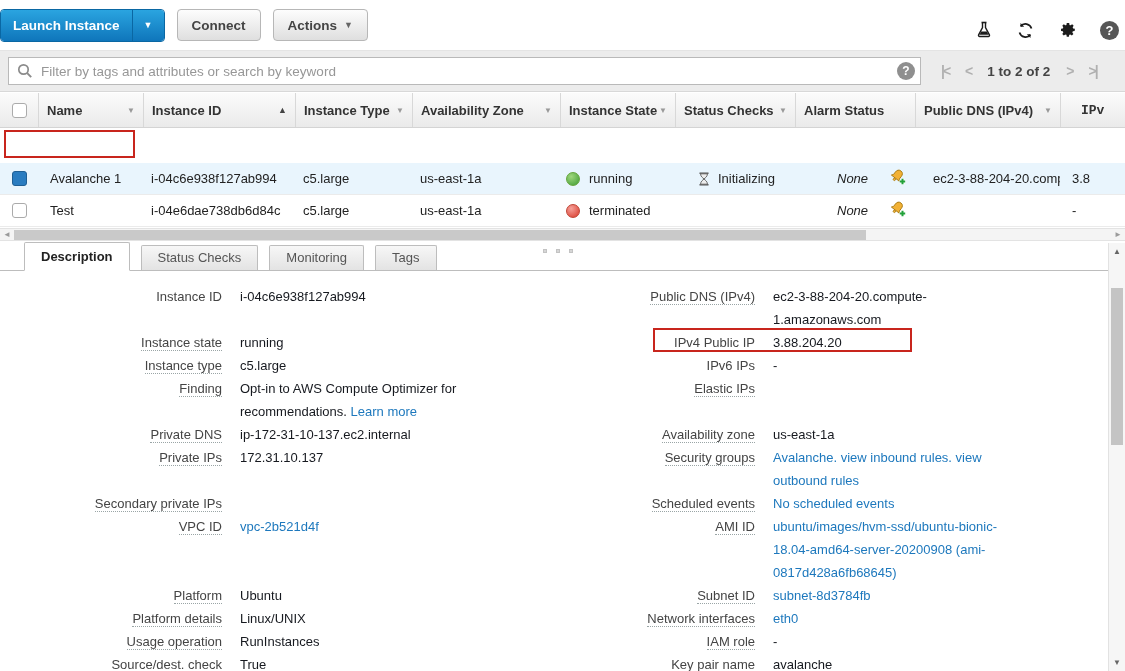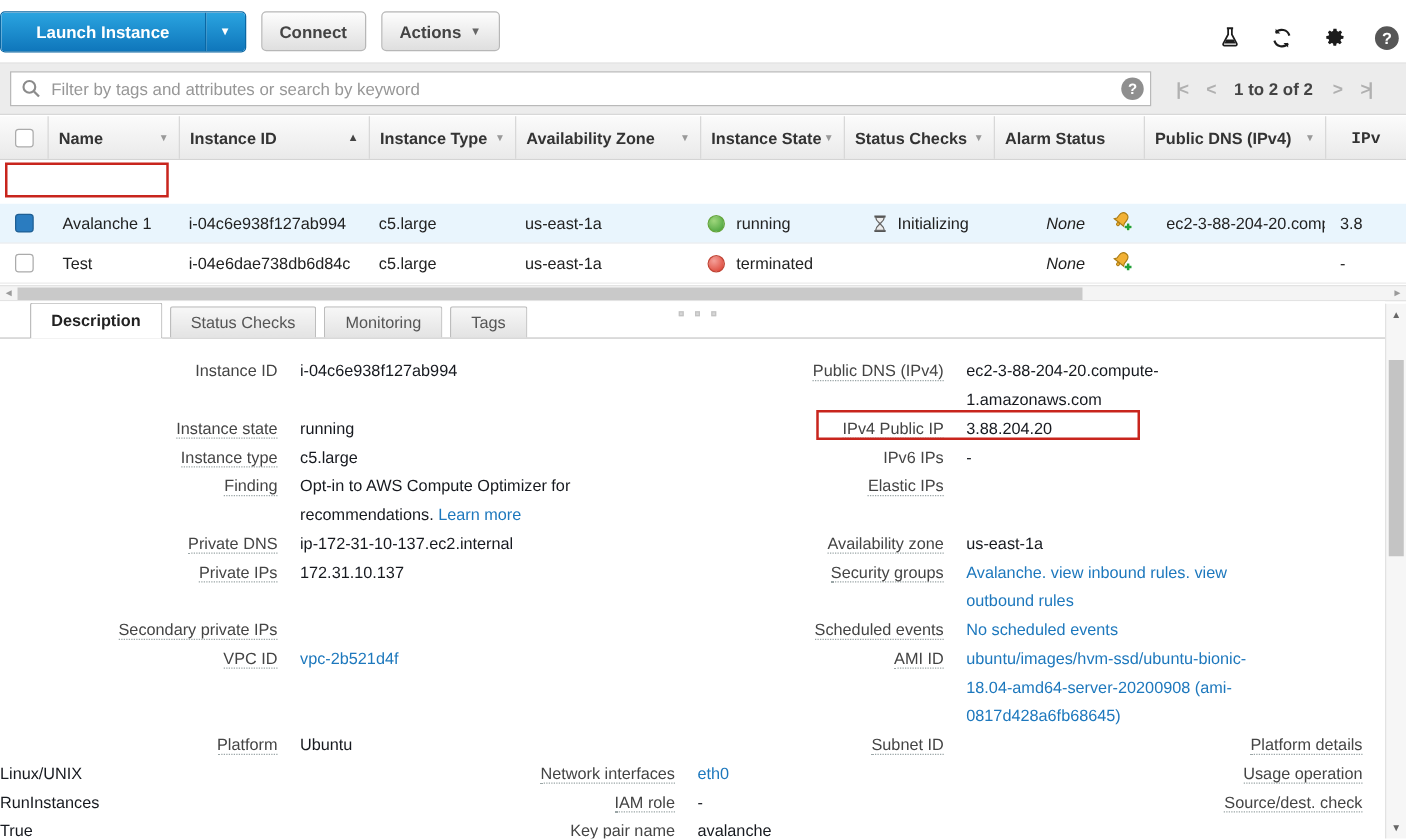--- a/index.html
+++ b/index.html
@@ -6,21 +6,21 @@
   body { background:#fff; }
   #app { position:relative; width:1125px; height:671px; background:#fff; overflow:hidden;
          font-family:"Liberation Sans", sans-serif; font-size:13px; color:#222; }
 
   
   .toolbar { position:absolute; top:0; left:0; right:0; height:50px; background:#fff;
              display:flex; align-items:center; }
   .btn-launch { display:flex; height:33px; border:1px solid #0a67a3; border-radius:4px; overflow:hidden;
                 cursor:pointer; }
   .btn-launch .main { background:linear-gradient(#2aa4e0,#0f76bb); color:#fff; font-weight:bold;
-                      padding:0 28px; display:flex; align-items:center; font-size:13.5px; }
+                      padding:0 12px; display:flex; align-items:center; font-size:13.5px; }
   .btn-launch .caret-part { background:linear-gradient(#2aa4e0,#0f76bb); border-left:1px solid #0a67a3;
                             width:32px; display:flex; align-items:center; justify-content:center; color:#fff; }
   .btn-gray { height:32px; margin-left:12px; padding:0 14px; border:1px solid #b7b7b7; border-radius:4px;
               background:linear-gradient(#fdfdfd,#dfdfdf); color:#444; font-weight:bold; font-size:13.5px;
               display:flex; align-items:center; gap:7px; cursor:pointer; }
   .caret-down { font-size:9px; color:inherit; }
   .icon-group { margin-left:auto; display:flex; align-items:center; gap:23px; margin-right:6px; padding-top:10px; }
   .tool-icon { width:19px; height:19px; display:flex; align-items:center; justify-content:center; cursor:pointer; }
   .help-badge { width:19px; height:19px; border-radius:50%; background:#565656; color:#fff; font-weight:bold;
                 font-size:13px; display:flex; align-items:center; justify-content:center; cursor:pointer; }
@@ -75,21 +75,21 @@
   
   .hscroll { position:absolute; top:228px; left:0; right:0; height:13px; background:#f4f4f4;
              border-top:1px solid #e3e3e3; border-bottom:1px solid #e3e3e3; }
   .hscroll .thumb { position:absolute; left:14px; top:1px; height:10px; width:852px; background:#c9c9c9; }
   .hs-arrow { position:absolute; top:1px; font-size:8px; color:#9b9b9b; cursor:pointer; }
   .hs-left { left:3px; } .hs-right { right:3px; }
 
   
   .tabstrip { position:absolute; top:241px; left:0; width:1108px; height:30px; background:#fff;
               border-bottom:1px solid #bdbdbd; display:flex; align-items:flex-end; padding-left:24px; }
-  .tab { height:25px; line-height:24px; padding:0 16px; margin-right:6px; color:#555;
+  .tab { height:25px; line-height:24px; padding:0 16px; margin-right:11px; color:#555;
          background:linear-gradient(#f7f7f7,#e3e3e3); border:1px solid #bdbdbd; border-bottom:none;
          border-radius:2px 2px 0 0; cursor:pointer; white-space:nowrap; }
   .tab.active { height:29px; line-height:28px; background:#fff; color:#222; font-weight:bold;
                 margin-bottom:-1px; border-bottom:1px solid #fff; }
   .grip { position:absolute; left:543px; top:249px; display:flex; gap:9px; cursor:row-resize; }
   .grip i { width:4px; height:4px; background:#d6d6d6; border:1px solid #c3c3c3; }
 
   
   .detail { position:absolute; top:271px; left:0; width:1108px; bottom:0; overflow:hidden;
             padding-top:14px; background:#fff; }
@@ -378,20 +378,23 @@
       <div class="dl"><span>AMI ID</span></div>
       <div class="dv">
           <a class="lnk val wide">ubuntu/images/hvm-ssd/ubuntu-bionic-18.04-amd64-server-20200908 (ami-0817d428a6fb68645)</a>
         </div>
 
       <div class="dl"><span>Platform</span></div>
       <div class="dv">
           <span class="val">Ubuntu</span>
         </div>
       <div class="dl"><span>Subnet ID</span></div>
+      <div class="dv">
+          <a class="lnk val wide">subnet-8d3784fb</a>
+        </div>
 
       <div class="dl"><span>Platform details</span></div>
       <div class="dv">
           <span class="val">Linux/UNIX</span>
         </div>
       <div class="dl"><span>Network interfaces</span></div>
       <div class="dv">
           <a class="lnk val wide">eth0</a>
         </div>
 

